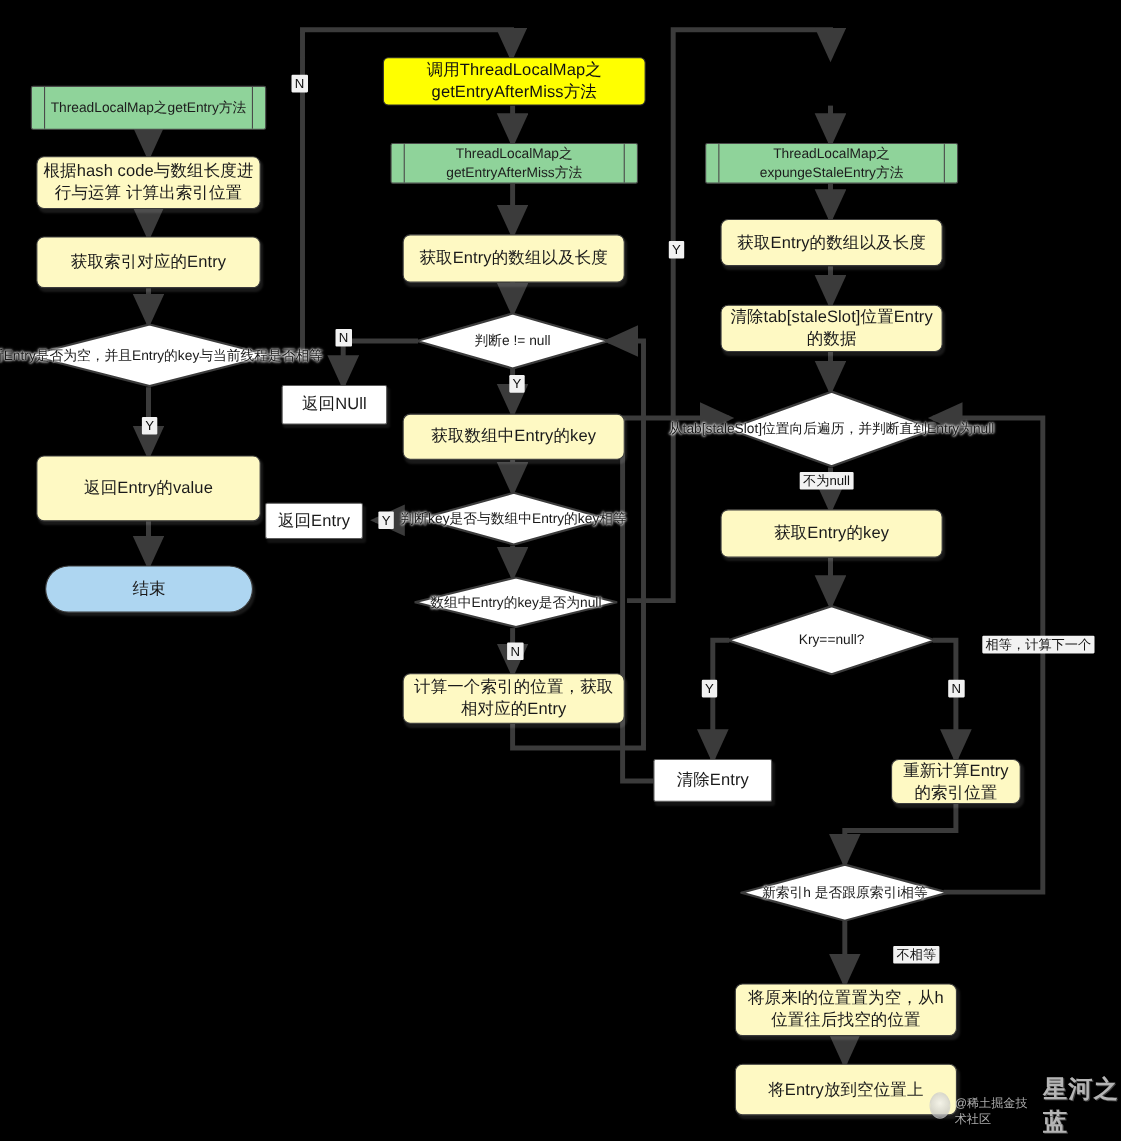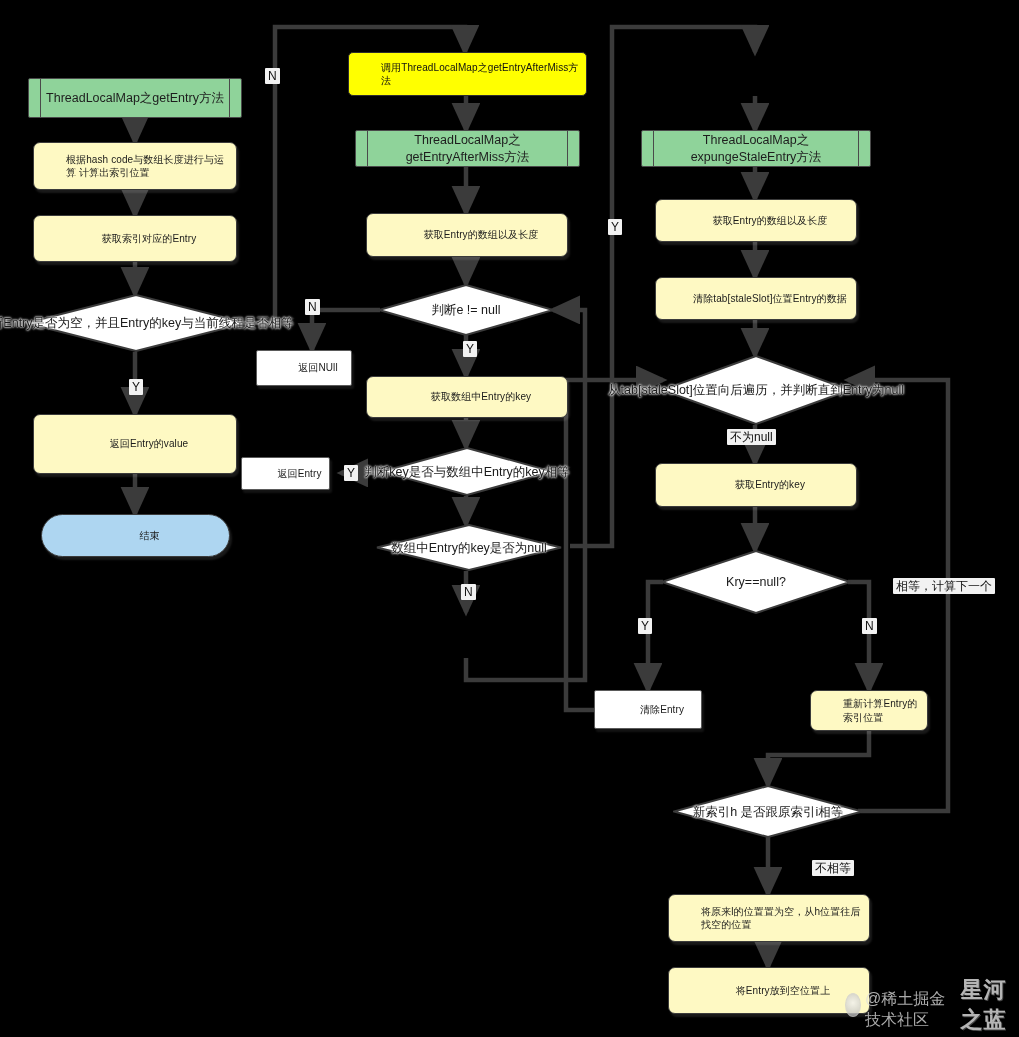--- a/index.html
+++ b/index.html
@@ -21,27 +21,26 @@
     width: 1019px;
     height: 1037px;
     pointer-events: none;
   }
   .node {
     position: absolute;
     box-sizing: border-box;
     display: flex;
     align-items: center;
     justify-content: center;
-    text-align: left;
+    text-align: center;
     color: #1a1a1a;
-    font-size: 10px;
+    font-size: 15px;
     line-height: 1.32;
     letter-spacing: 0.1px;
     z-index: 5;
-    padding-left: 28px;
   }
   .node .txt { display: block; padding: 0 4px; }
 
   
   .proc {
     background: #fef9c3;
     border: 1.4px solid #3b3b3b;
     border-radius: 7px;
     box-shadow: 2px 3px 2px rgba(255,255,255,0.10);
   }
@@ -146,21 +145,21 @@
     border: 1px solid #cfcfcf;
   }
   .wm .wmtext {
     font-size: 22px;
     font-weight: bold;
     color: #e8e8e8;
     letter-spacing: 1px;
     text-shadow: 1px 1px 0 #555;
   }
   .wm .wmsmall {
-    font-size: 16px;
+    font-size: 11px;
     color: #dcdcdc;
     margin-top: 10px;
   }
 </style>
 </head>
 <body>
 
 <div id="canvas">
 
   <svg id="wires" viewBox="0 0 1019 1037" xmlns="http://www.w3.org/2000/svg">
@@ -279,20 +278,23 @@
     </span>
   </div>
 
   <div class="dia" style="left:376px; top:524px; width:186px; height:47px;">
     <svg class="shape" viewBox="0 0 186 47" preserveAspectRatio="none">
       <polygon points="93,1 185,23.5 93,46 1,23.5" fill="#ffffff" stroke="#3b3b3b" stroke-width="2"></polygon>
     </svg>
     <span class="txt">数组中Entry的key是否为null</span>
   </div>
 
+  <div class="node proc" style="left:366px; top:612px; width:202px; height:46px;">
+    <span class="txt">计算一个索引的位置，获取相对应的Entry</span>
+  </div>
 
   <div class="node proc-sharp" style="left:256px; top:350px; width:96px; height:36px;">
     <span class="txt">返回NUll</span>
   </div>
 
   <div class="node proc-sharp" style="left:241px; top:457px; width:89px; height:33px;">
     <span class="txt">返回Entry</span>
   </div>
 
 

